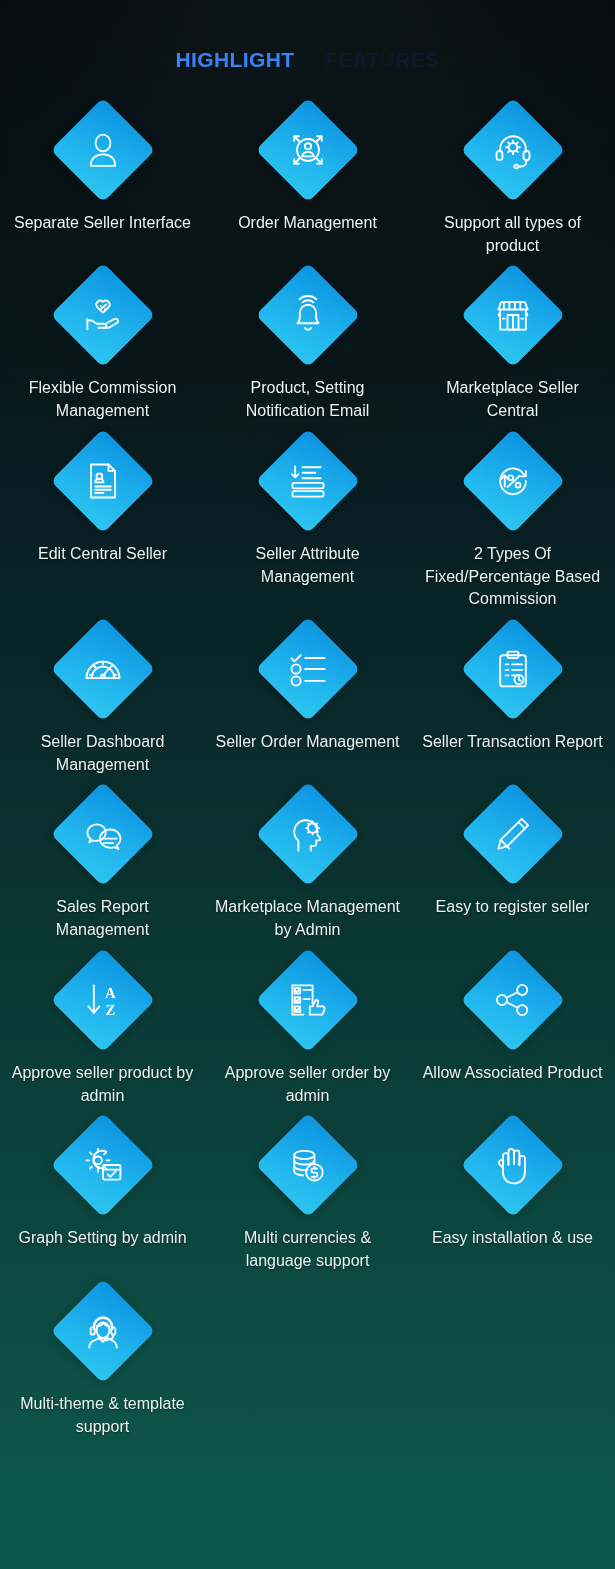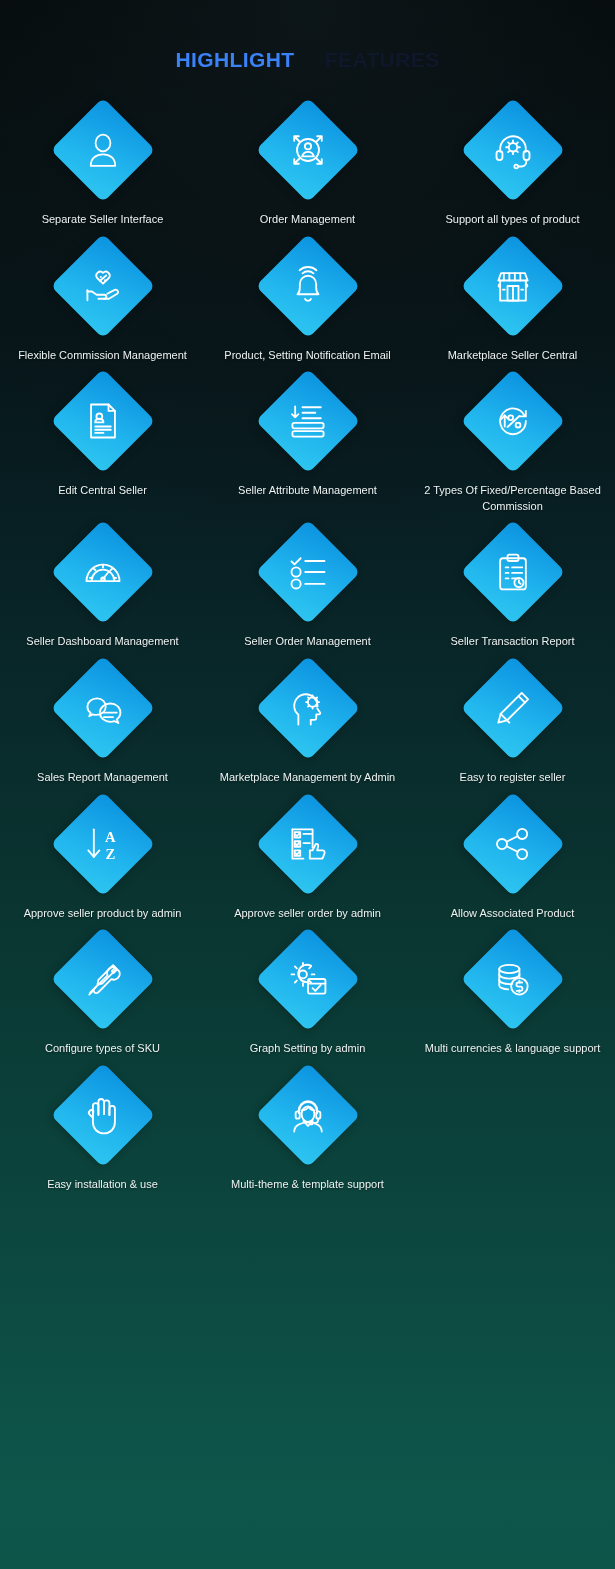--- a/index.html
+++ b/index.html
@@ -53,21 +53,21 @@
     border-radius:7px;
     background:linear-gradient(160deg,#0b93e0 0%, #18a6e8 35%, #21b6ee 62%, #2ec5f0 100%);
     display:flex; align-items:center; justify-content:center;
     box-shadow:0 2px 10px rgba(0,0,0,.25);
   }
   .diamond .ico { transform:rotate(-45deg); display:flex; align-items:center; justify-content:center; width:48px; height:48px; }
   .diamond svg { display:block; }
 
   .label {
     margin-top:10px;
-    font-size:11px;
+    font-size:16px;
     line-height:1.42;
     text-align:center;
     color:#eef3f3;
     max-width:186px;
     text-shadow:0 1px 2px rgba(0,0,0,.45);
   }
   .r1 .diamond-wrap { margin-top:4px; }
 </style>
 </head>
 <body>
@@ -368,35 +368,20 @@
             </span>
           </div>
         </div>
         <div class="label">Allow Associated Product</div>
       </div>
       <div class="cell r7">
         <div class="diamond-wrap">
           <div class="diamond">
             <span class="ico">
               <svg viewBox="0 0 48 48" width="44" height="44">
-                <path d="M13.5 8.5l4 4-2 2-4-4a6.5 6.5 0 0 0 8.5 8.5l14 14a3 3 0 1 0 4.2-4.2l-14-14a6.5 6.5 0 0 0-8.5-8.5z" fill="none" stroke="#fff" stroke-width="2" stroke-linecap="round" stroke-linejoin="round" transform="rotate(90 24 24)"></path>
-                <path d="M35 9l4 4-16 16-5 1 1-5z" fill="none" stroke="#fff" stroke-width="2" stroke-linecap="round" stroke-linejoin="round"></path>
-                <path d="M16 33l-6 6" fill="none" stroke="#fff" stroke-width="2" stroke-linecap="round" stroke-linejoin="round"></path>
-                <path d="M12.5 37.5l-3.5 3.5" fill="none" stroke="#fff" stroke-width="2" stroke-linecap="round" stroke-linejoin="round"></path>
-              </svg>
-            </span>
-          </div>
-        </div>
-        <div class="label">Configure types of SKU</div>
-      </div>
-      <div class="cell r7">
-        <div class="diamond-wrap">
-          <div class="diamond">
-            <span class="ico">
-              <svg viewBox="0 0 48 48" width="44" height="44">
                 <path d="M22.5 27.5a9.5 9.5 0 1 1 5-17.8" fill="none" stroke="#fff" stroke-width="2" stroke-linecap="round" stroke-linejoin="round"></path>
                 <circle cx="18.5" cy="19" r="4.3" fill="none" stroke="#fff" stroke-width="2" stroke-linecap="round" stroke-linejoin="round"></circle>
                 <path d="M18.5 6.5v3M18.5 28.5v3M31 19h-3M9 19H6M27.3 10.2l-2.1 2.1M11.8 25.7l-2.1 2.1M27.3 27.8l-2.1-2.1M11.8 12.3l-2.1-2.1" fill="none" stroke="#fff" stroke-width="2" stroke-linecap="round" stroke-linejoin="round"></path>
                 <rect x="24" y="24" width="19" height="16" rx="2" fill="none" stroke="#fff" stroke-width="2" stroke-linecap="round" stroke-linejoin="round"></rect>
                 <path d="M24 29h19" fill="none" stroke="#fff" stroke-width="2" stroke-linecap="round" stroke-linejoin="round"></path>
                 <path d="M29 34l3 3 6-6.5" fill="none" stroke="#fff" stroke-width="2" stroke-linecap="round" stroke-linejoin="round"></path>
               </svg>
             </span>
           </div>
         </div>

